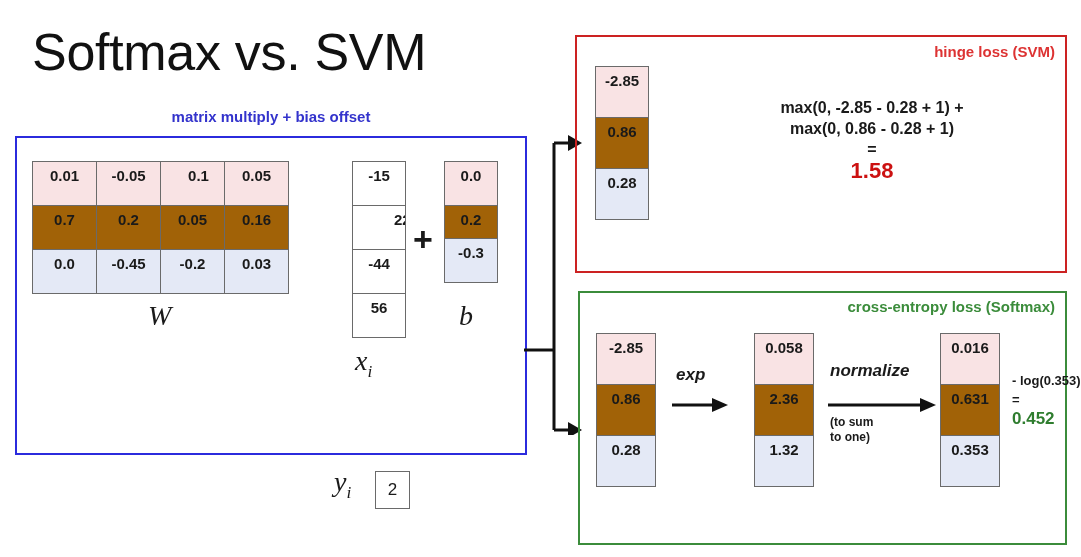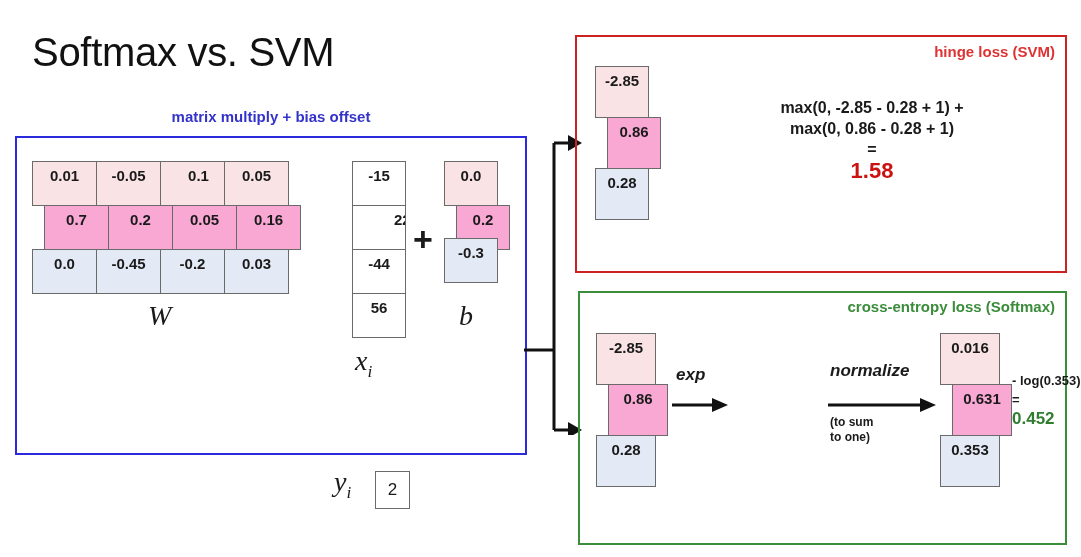--- a/index.html
+++ b/index.html
@@ -17,21 +17,21 @@
     height: 557px;
     background: #ffffff;
     overflow: hidden;
   }
 
   
   #title {
     position: absolute;
     left: 32px;
     top: 28px;
-    font-size: 40px;
+    font-size: 52px;
     line-height: 48px;
     color: #111111;
     font-weight: 400;
     letter-spacing: -0.3px;
     white-space: nowrap;
   }
 
   
   #mm-caption {
     position: absolute;
@@ -62,21 +62,21 @@
     border: 1px solid #6a6a6a;
     font-size: 15px;
     color: #1a1a1a;
     font-weight: bold;
     text-align: center;
     padding-top: 5px;
     overflow: hidden;
     white-space: nowrap;
   }
   .cell.pink  { background: #f9e3e4; }
-  .cell.green { background: #f9a8d4; margin-left: 12px; }
+  .cell.green { background: #a16207; }
   .cell.blue  { background: #e4e9f6; }
   .cell.white { background: #ffffff; }
 
   
   #w-matrix {
     position: absolute;
     left: 32px;
     top: 161px;
     width: 259px;
     height: 134px;
@@ -353,20 +353,25 @@
       <div class="cell green" style="top:51px;">0.86</div>
       <div class="cell blue" style="top:102px;">0.28</div>
     </div>
 
     <div class="op-label" id="exp-label">exp</div>
     <svg class="arrow-svg" style="left:92px;top:104px;" width="56" height="16" viewBox="0 0 56 16">
       <path d="M0,8 L42,8" stroke="#111111" stroke-width="3" fill="none"></path>
       <polygon points="40,1 56,8 40,15" fill="#111111"></polygon>
     </svg>
 
+    <div class="ce-col" id="ce-col-2">
+      <div class="cell pink" style="top:0px;">0.058</div>
+      <div class="cell green" style="top:51px;">2.36</div>
+      <div class="cell blue" style="top:102px;">1.32</div>
+    </div>
 
     <div class="op-label" id="norm-label">normalize</div>
     <svg class="arrow-svg" style="left:248px;top:104px;" width="108" height="16" viewBox="0 0 108 16">
       <path d="M0,8 L94,8" stroke="#111111" stroke-width="3" fill="none"></path>
       <polygon points="92,1 108,8 92,15" fill="#111111"></polygon>
     </svg>
     <div id="norm-sub">
       <div>(to sum</div>
       <div>to one)</div>
     </div>

